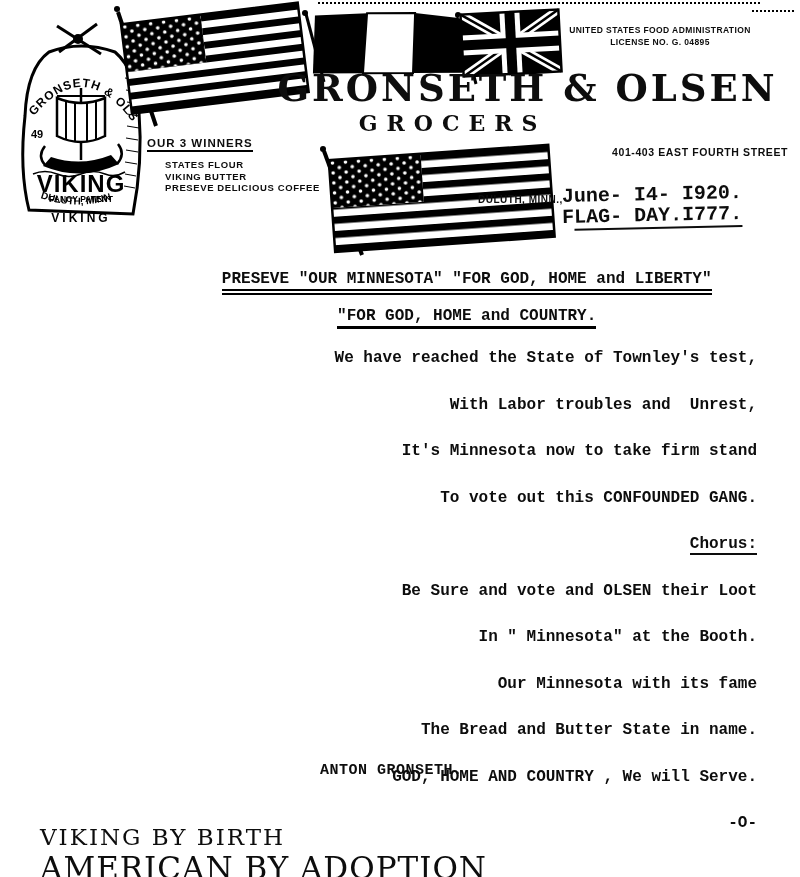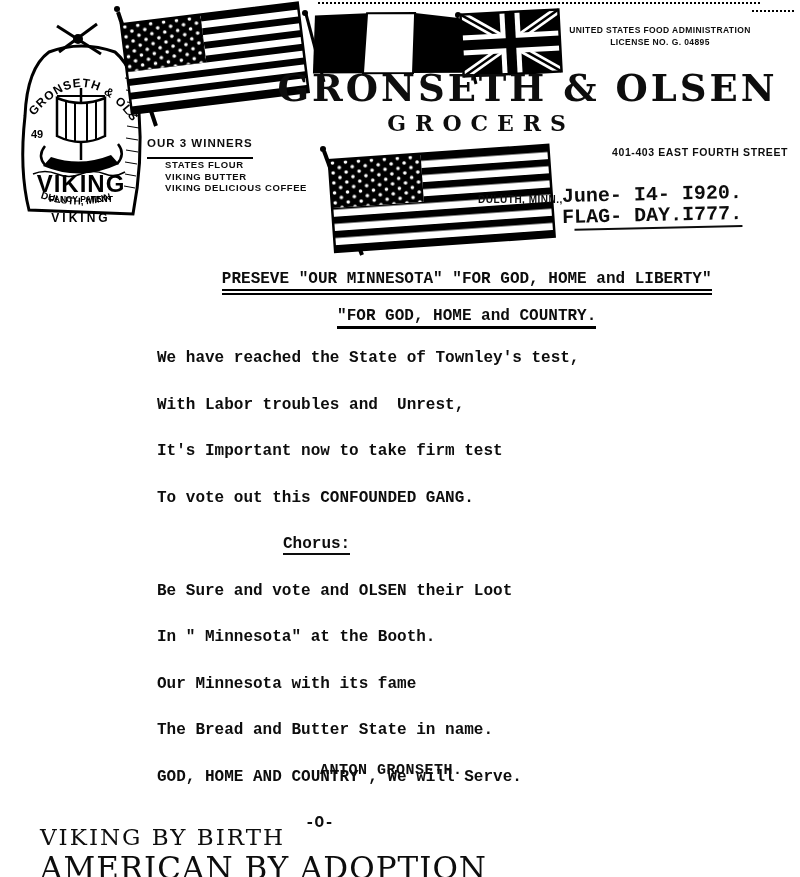--- a/index.html
+++ b/index.html
@@ -14,25 +14,25 @@
   
   .dot-edge-1 { left:318px; top:2px; width:442px; border-top:2px dotted #000; }
   .dot-edge-2 { left:752px; top:10px; width:42px; border-top:2px dotted #000; }
 
   
   .license { left:555px; top:24px; width:210px; text-align:center;
     font-size:8.5px; font-weight:bold; letter-spacing:0.4px; line-height:12px; }
   .company-name { left:255px; top:66px; width:545px; text-align:center;
     font-family:"DejaVu Serif", serif; font-weight:bold; font-size:37px;
     letter-spacing:3px; white-space:nowrap; }
-  .grocers { left:330px; top:110px; width:245px; text-align:right;
+  .grocers { left:330px; top:110px; width:245px; text-align:center;
     font-family:"DejaVu Serif", serif; font-weight:bold; font-size:22px;
     letter-spacing:9px; }
   .winners-head { left:147px; top:137px; font-size:11.5px; font-weight:bold;
-    letter-spacing:1px; border-bottom:2px solid #000; padding-bottom:8px; }
+    letter-spacing:1px; border-bottom:2px solid #000; padding-bottom:1px; }
   .winners { left:165px; top:159px; font-size:9.5px; font-weight:bold;
     letter-spacing:0.6px; line-height:11.5px; }
   .address { left:596px; top:146px; font-size:10.5px; font-weight:bold; letter-spacing:0.6px;margin-left:16px; }
   .city { left:478px; top:194px; font-size:10px; font-weight:bold; letter-spacing:0.5px; }
   .dateblock { left:562px; top:184px; font-family:"Liberation Mono", monospace;
     font-weight:bold; font-size:20px; line-height:21px; transform:rotate(-1.2deg); white-space:nowrap; }
   .u { border-bottom:2px solid currentColor; padding-bottom:0px; }
 
   
   .h-row { left:90px; width:715px; text-align:center;
@@ -40,21 +40,21 @@
   .h1-row { top:252px; }
   .h2-row { top:289px; }
   .u2a { display:inline-block; border-bottom:2px solid #000; padding-bottom:2px; }
   .u2b { display:inline-block; border-bottom:2px solid #000; padding-bottom:1px; }
   .u3  { display:inline-block; border-bottom:3px solid #000; padding-bottom:1px; }
 
   
   .poem { left:157px; top:320px; width:600px;
     font-family:"Liberation Mono", monospace; font-weight:bold; font-size:16px;
     line-height:15.5px; white-space:pre; }
-  .pl { height:15.5px; }
+  .pl { height:15.5px;text-align:right; }
   .chorus-line { padding-left:126px; }
   .sep { padding-left:148px; }
 
   .signature { left:288px; top:762px; font-family:"Liberation Mono", monospace;
     font-weight:bold; font-size:15px; letter-spacing:0.5px;margin-left:32px; }
   .footer { left:40px; top:824px; width:645px; 
     font-family:"DejaVu Serif", serif; font-weight:normal; }
   .f1 { font-size:23px; letter-spacing:2px; }
   .f2 { font-size:31px; letter-spacing:1px; margin-top:0; }
   .f3 { font-size:18px; letter-spacing:0.5px; }
@@ -168,21 +168,21 @@
     <div>LICENSE NO. G. 04895</div>
   </div>
 
   <div class="abs company-name">GRONSETH &amp; OLSEN</div>
   <div class="abs grocers">GROCERS</div>
 
   <div class="abs winners-head">OUR 3 WINNERS</div>
   <div class="abs winners">
     <div>STATES FLOUR</div>
     <div>VIKING BUTTER</div>
-    <div>VIKING DELICIOUS COFFEE</div>
+    <div>PRESEVE DELICIOUS COFFEE</div>
   </div>
 
   <div class="abs address">401-403 EAST FOURTH STREET</div>
 
   <svg class="abs" style="left:298px; top:143px;" width="272" height="115" viewBox="0 0 272 115">
     <defs>
       <pattern id="f2s" patternUnits="userSpaceOnUse" x="0" y="10" width="20" height="14.2">
         <rect x="0" y="0" width="20" height="7.1" fill="#000"></rect>
       </pattern>
       <pattern id="f2c" patternUnits="userSpaceOnUse" x="34" y="10" width="13" height="10">
@@ -211,21 +211,21 @@
   <div class="abs h-row h1-row">
     <span class="u2a"><span class="u2b">PRESEVE "OUR MINNESOTA" "FOR GOD, HOME and LIBERTY"</span></span>
   </div>
   <div class="abs h-row h2-row">
     <span class="u3">"FOR GOD, HOME and COUNTRY.</span>
   </div>
 
   <div class="abs poem">
     <div class="pl">We have reached the State of Townley's test,</div>
     <div class="pl">With Labor troubles and  Unrest,</div>
-    <div class="pl">It's Important now to take firm test</div>
+    <div class="pl">It's Minnesota now to take firm stand</div>
     <div class="pl">To vote out this CONFOUNDED GANG.</div>
     <div class="pl chorus-line"><span class="u">Chorus:</span></div>
     <div class="pl">Be Sure and vote and OLSEN their Loot</div>
     <div class="pl">In " Minnesota" at the Booth.</div>
     <div class="pl">Our Minnesota with its fame</div>
     <div class="pl">The Bread and Butter State in name.</div>
     <div class="pl">GOD, HOME AND COUNTRY , We will Serve.</div>
     <div class="pl sep">-O-</div>
     
     

